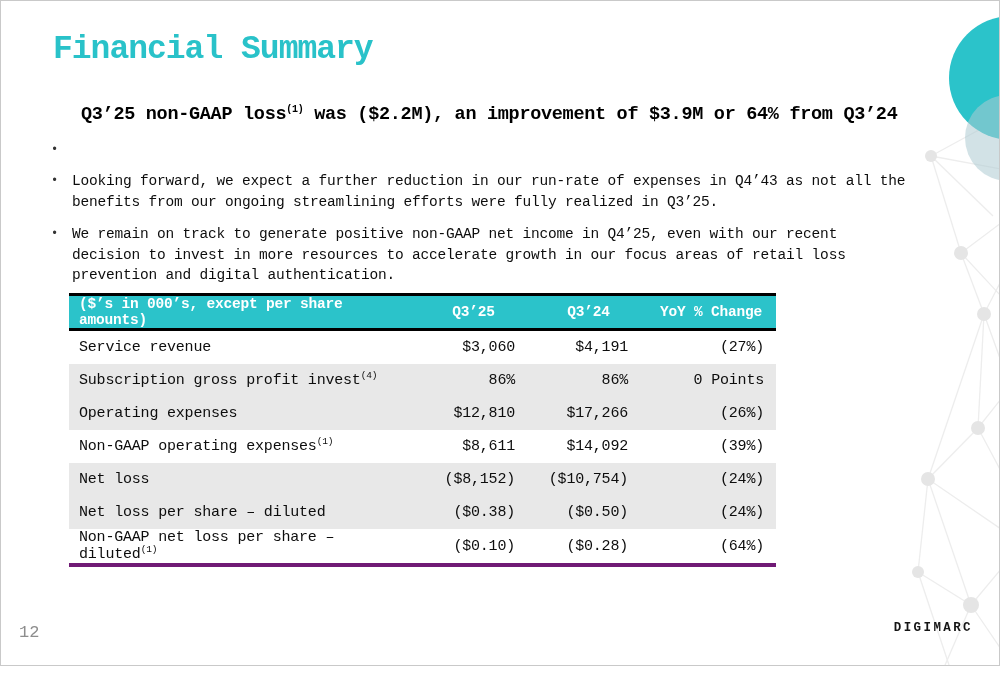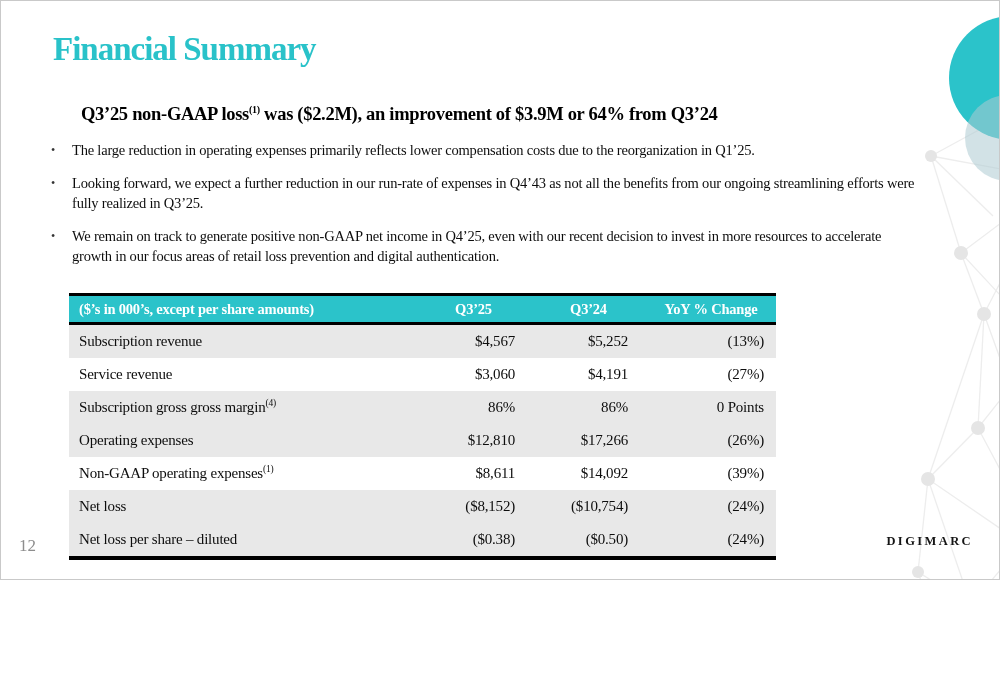--- a/index.html
+++ b/index.html
@@ -1,40 +1,40 @@
 <!DOCTYPE html>
 <html><head>
 <meta charset="utf-8">
 <style>
   html,body{margin:0;padding:0;background:#fff;}
   .slide{
-    position:relative;width:1000px;height:580px;background:#ffffff;
+    position:relative;width:1000px;height:666px;background:#ffffff;
     border:1px solid #c9c9c9;box-sizing:border-box;overflow:hidden;
-    font-family:Liberation Serif, serif;color:#111;
+    font-family:Liberation Mono, monospace;color:#111;
   }
   
   .network{position:absolute;left:0;top:0;width:1000px;height:685px;pointer-events:none;}
   
   .circle-teal{position:absolute;left:948px;top:15px;width:124px;height:124px;border-radius:50%;background:#2BC3CA;}
   .circle-light{position:absolute;left:964px;top:94px;width:86px;height:86px;border-radius:50%;background:rgba(173,202,209,0.55);}
   
   .title{position:absolute;left:52px;top:30px;margin:0;font-size:33px;font-weight:bold;color:#29C2C9;letter-spacing:-1px;}
   
   .subtitle{position:absolute;left:68px;top:91px;margin:12px;font-size:18.5px;font-weight:bold;color:#000;letter-spacing:-0.3px;white-space:nowrap;}
   .subtitle sup{font-size:10px;vertical-align:super;line-height:0;}
   
   .bullets{position:absolute;left:50px;top:139px;margin:0;padding:0;list-style:none;}
   .bullets li{display:flex;margin-bottom:12px;font-size:14.5px;line-height:1.42;letter-spacing:-0.2px;color:#0d0d0d;}
   .bullets .marker{flex:none;width:21px;font-size:12px;padding-top:2px;color:#333;}
   .bullets .b1 .btext{max-width:872px;}
   .bullets .b2 .btext{max-width:868px;}
   .bullets .b3 .btext{max-width:820px;}
   
   .fin-table{position:absolute;left:68px;top:292px;width:707px;border-collapse:collapse;
-    border-top:3px solid #000;border-bottom:4px solid #000000;font-size:15px;table-layout:fixed;}
+    border-top:3px solid #000;border-bottom:4px solid #701a75;font-size:15px;table-layout:fixed;}
   .fin-table thead th{background:#2BC3CA;color:#fff;font-weight:bold;height:26px;
     border-bottom:3px solid #000;font-size:14.5px;letter-spacing:-0.2px;padding:0;}
   .fin-table th.hl{text-align:left;padding-left:10px;}
   .fin-table th.hn{text-align:center;}
   .fin-table tbody td{height:33px;padding:0;letter-spacing:-0.2px;color:#0d0d0d;}
   .fin-table tbody tr.stripe{background:#e8e8e8;}
   .fin-table td.lbl{text-align:left;padding-left:10px;}
   .fin-table td.num{text-align:right;}
   .fin-table td.c2{padding-right:16px;}
   .fin-table td.c3{padding-right:18px;}
@@ -88,21 +88,20 @@
   <div class="circle-teal"></div>
   <div class="circle-light"></div>
 
   <h1 class="title">Financial Summary</h1>
 
   <h2 class="subtitle"><span>Q3’25 non-GAAP loss</span><sup>(1)</sup><span> was ($2.2M), an improvement of $3.9M or 64% from Q3’24</span></h2>
 
   <ul class="bullets">
     <li class="b1">
       <span class="marker">•</span>
-      <span class="btext">The large reduction in operating expenses primarily reflects lower compensation costs due to the reorganization in Q1’25.</span>
     </li>
     <li class="b2">
       <span class="marker">•</span>
       <span class="btext">Looking forward, we expect a further reduction in our run-rate of expenses in Q4’43 as not all the benefits from our ongoing streamlining efforts were fully realized in Q3’25.</span>
     </li>
     <li class="b3">
       <span class="marker">•</span>
       <span class="btext">We remain on track to generate positive non-GAAP net income in Q4’25, even with our recent decision to invest in more resources to accelerate growth in our focus areas of retail loss prevention and digital authentication.</span>
     </li>
   </ul>
@@ -116,34 +115,28 @@
       </colgroup>
     <thead>
       <tr>
         <th class="hl">($’s in 000’s, except per share amounts)</th>
         <th class="hn">Q3’25</th>
         <th class="hn">Q3’24</th>
         <th class="hn">YoY % Change</th>
       </tr>
     </thead>
     <tbody>
-      <tr class="stripe">
-        <td class="lbl"><span>Subscription revenue</span><sup></sup></td>
-        <td class="num c2">$4,567</td>
-        <td class="num c3">$5,252</td>
-        <td class="num c4">(13%)</td>
-      </tr>
       <tr>
         <td class="lbl"><span>Service revenue</span><sup></sup></td>
         <td class="num c2">$3,060</td>
         <td class="num c3">$4,191</td>
         <td class="num c4">(27%)</td>
       </tr>
       <tr class="stripe">
-        <td class="lbl"><span>Subscription gross gross margin</span><sup>(4)</sup></td>
+        <td class="lbl"><span>Subscription gross profit invest</span><sup>(4)</sup></td>
         <td class="num c2">86%</td>
         <td class="num c3">86%</td>
         <td class="num c4">0 Points</td>
       </tr>
       <tr class="stripe">
         <td class="lbl"><span>Operating expenses</span><sup></sup></td>
         <td class="num c2">$12,810</td>
         <td class="num c3">$17,266</td>
         <td class="num c4">(26%)</td>
       </tr>
@@ -158,19 +151,25 @@
         <td class="num c2">($8,152)</td>
         <td class="num c3">($10,754)</td>
         <td class="num c4">(24%)</td>
       </tr>
       <tr class="stripe">
         <td class="lbl"><span>Net loss per share – diluted</span><sup></sup></td>
         <td class="num c2">($0.38)</td>
         <td class="num c3">($0.50)</td>
         <td class="num c4">(24%)</td>
       </tr>
+      <tr>
+        <td class="lbl"><span>Non-GAAP net loss per share – diluted</span><sup>(1)</sup></td>
+        <td class="num c2">($0.10)</td>
+        <td class="num c3">($0.28)</td>
+        <td class="num c4">(64%)</td>
+      </tr>
     </tbody>
   </table>
 
   <div class="page-num">12</div>
   <div class="logo">DIGIMARC</div>
 
 </div>
 
 </body></html>

